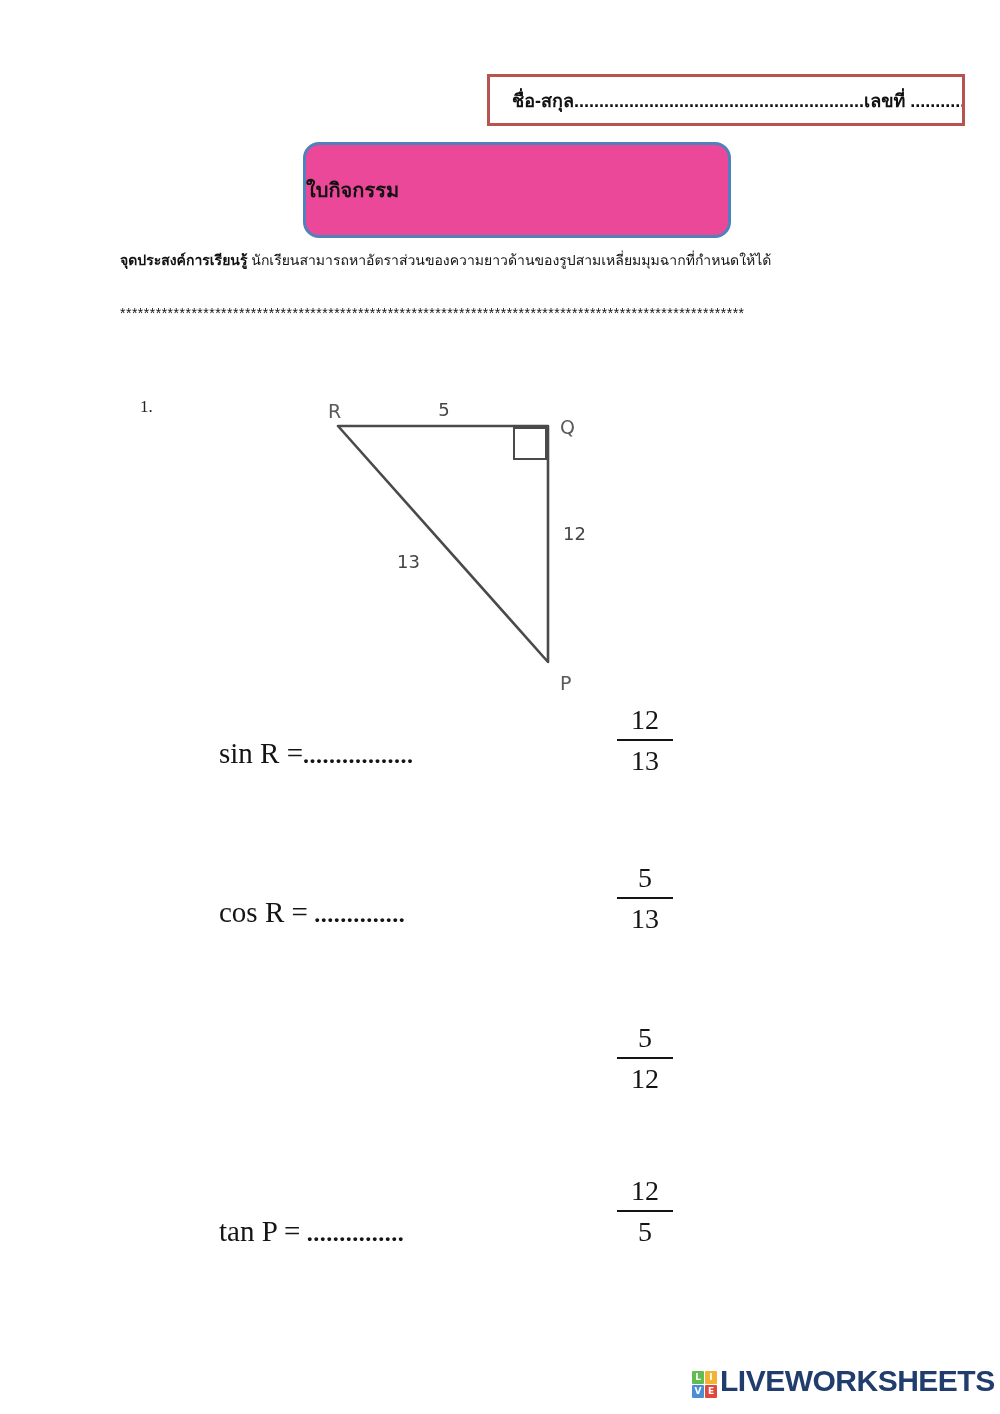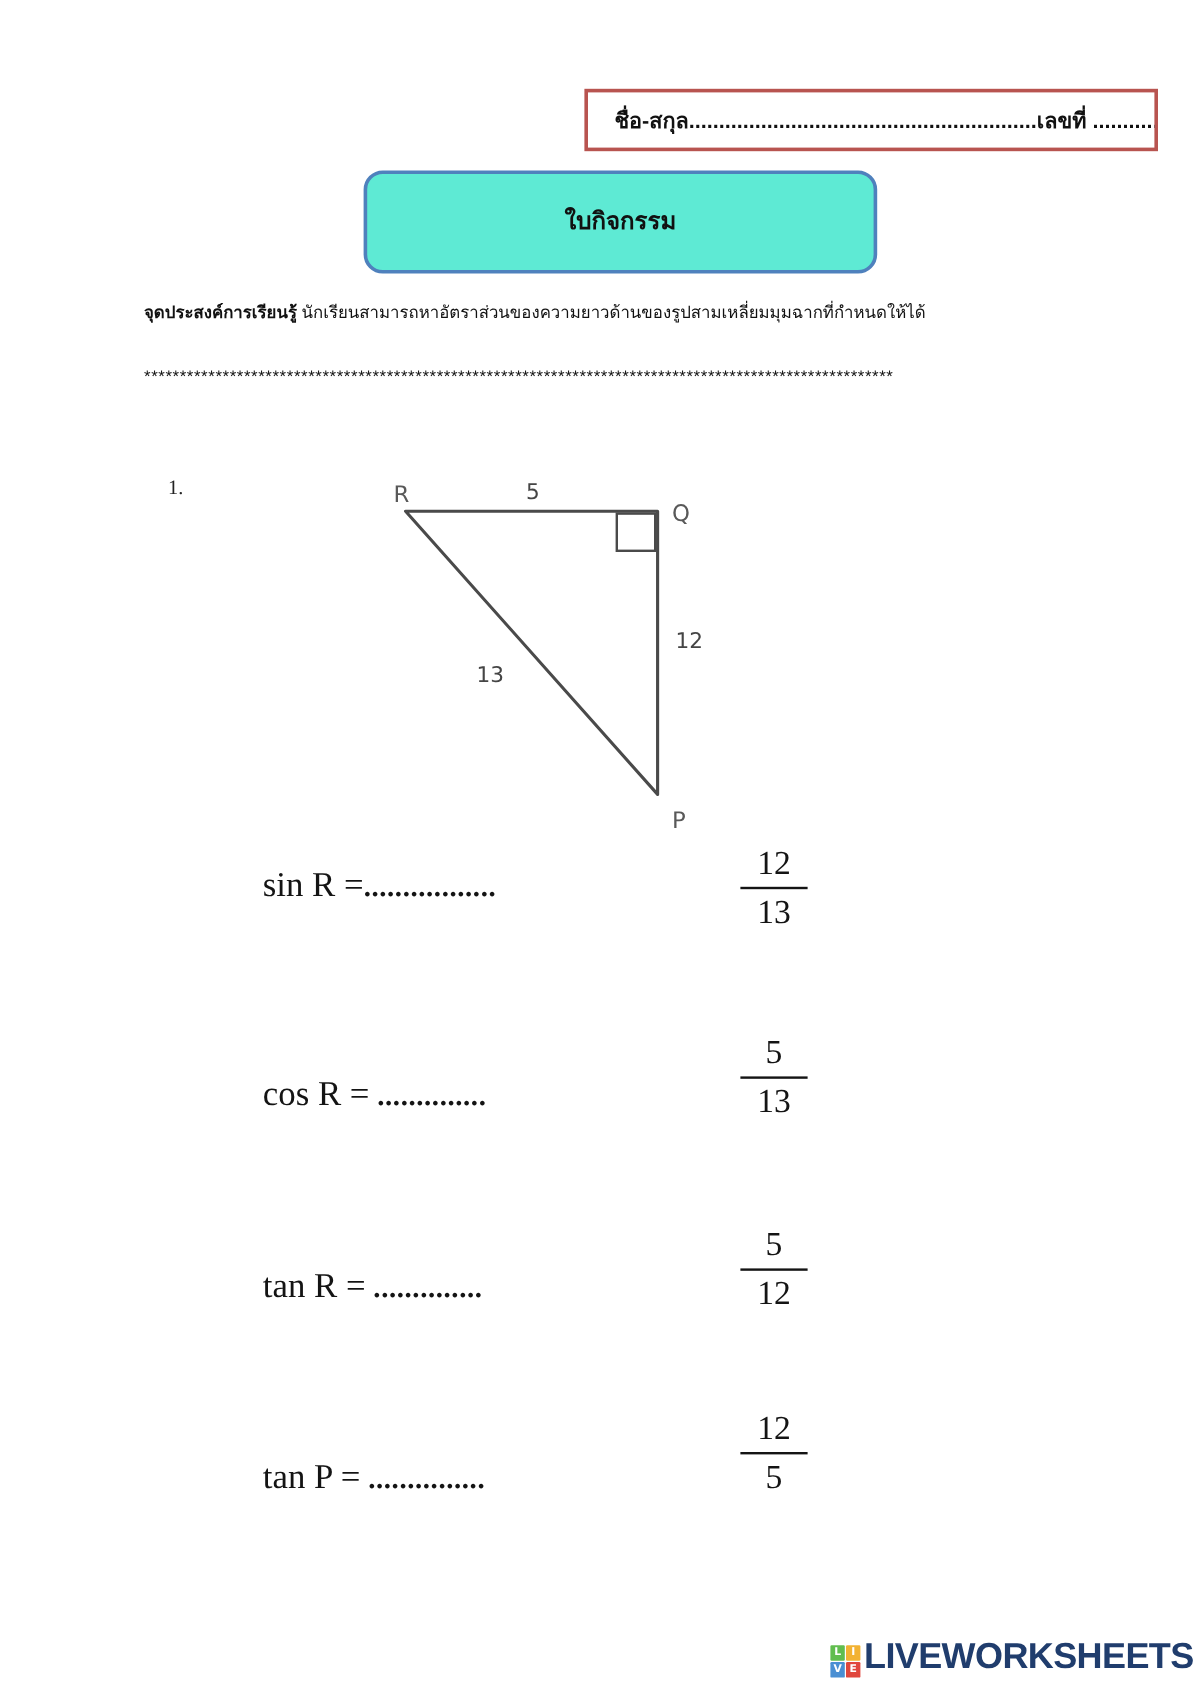--- a/index.html
+++ b/index.html
@@ -27,26 +27,26 @@
     font-weight: bold;
     font-size: 18px;
     color: #111111;
     white-space: nowrap;
     overflow: hidden;
   }
   
   .title-box {
     position: absolute;
     left: 303px; top: 142px;
-    width: 428px; height: 86px;
+    width: 428px; height: 96px;
     border: 3px solid #4f81bd;
     border-radius: 16px;
-    background: #5eead4;
+    background: #ec4899;
     display: flex; flex-direction: column;
-    align-items: center; justify-content: center;
+    align-items: flex-start; justify-content: center;
     gap: 6px;
   }
   .title-box div {
     font-weight: bold;
     font-size: 20px;
     color: #111111;
     text-align: center;
     line-height: 1.25;
   }
   
@@ -127,21 +127,21 @@
     color: #141414;
     text-align: center;
   }
   .fraction .numerator { line-height: 34px; }
   .fraction .frac-bar {
     width: 56px; height: 0;
     border-top: 2px solid #141414;
     margin: 2px 0 3px 0;
   }
   .fraction .denominator { line-height: 34px; }
-  .row1-label { top: 722px; }
+  .row1-label { top: 737px; }
   .row1-frac  { top: 703px; }
   .row2-label { top: 896px; }
   .row2-frac  { top: 861px; }
   .row3-label { top: 1056px; }
   .row3-frac  { top: 1021px; }
   .row4-label { top: 1215px; }
   .row4-frac  { top: 1174px; }
   
   .footer {
     position: absolute;
@@ -216,21 +216,20 @@
     <div class="denominator">13</div>
   </div>
 
   <div class="problem-label row2-label"><span>cos R =</span><span class="dots"> ..............</span></div>
   <div class="fraction row2-frac">
     <div class="numerator">5</div>
     <div class="frac-bar"></div>
     <div class="denominator">13</div>
   </div>
 
-  <div class="problem-label row3-label"><span>tan R =</span><span class="dots"> ..............</span></div>
   <div class="fraction row3-frac">
     <div class="numerator">5</div>
     <div class="frac-bar"></div>
     <div class="denominator">12</div>
   </div>
 
   <div class="problem-label row4-label"><span>tan P =</span><span class="dots"> ...............</span></div>
   <div class="fraction row4-frac">
     <div class="numerator">12</div>
     <div class="frac-bar"></div>

